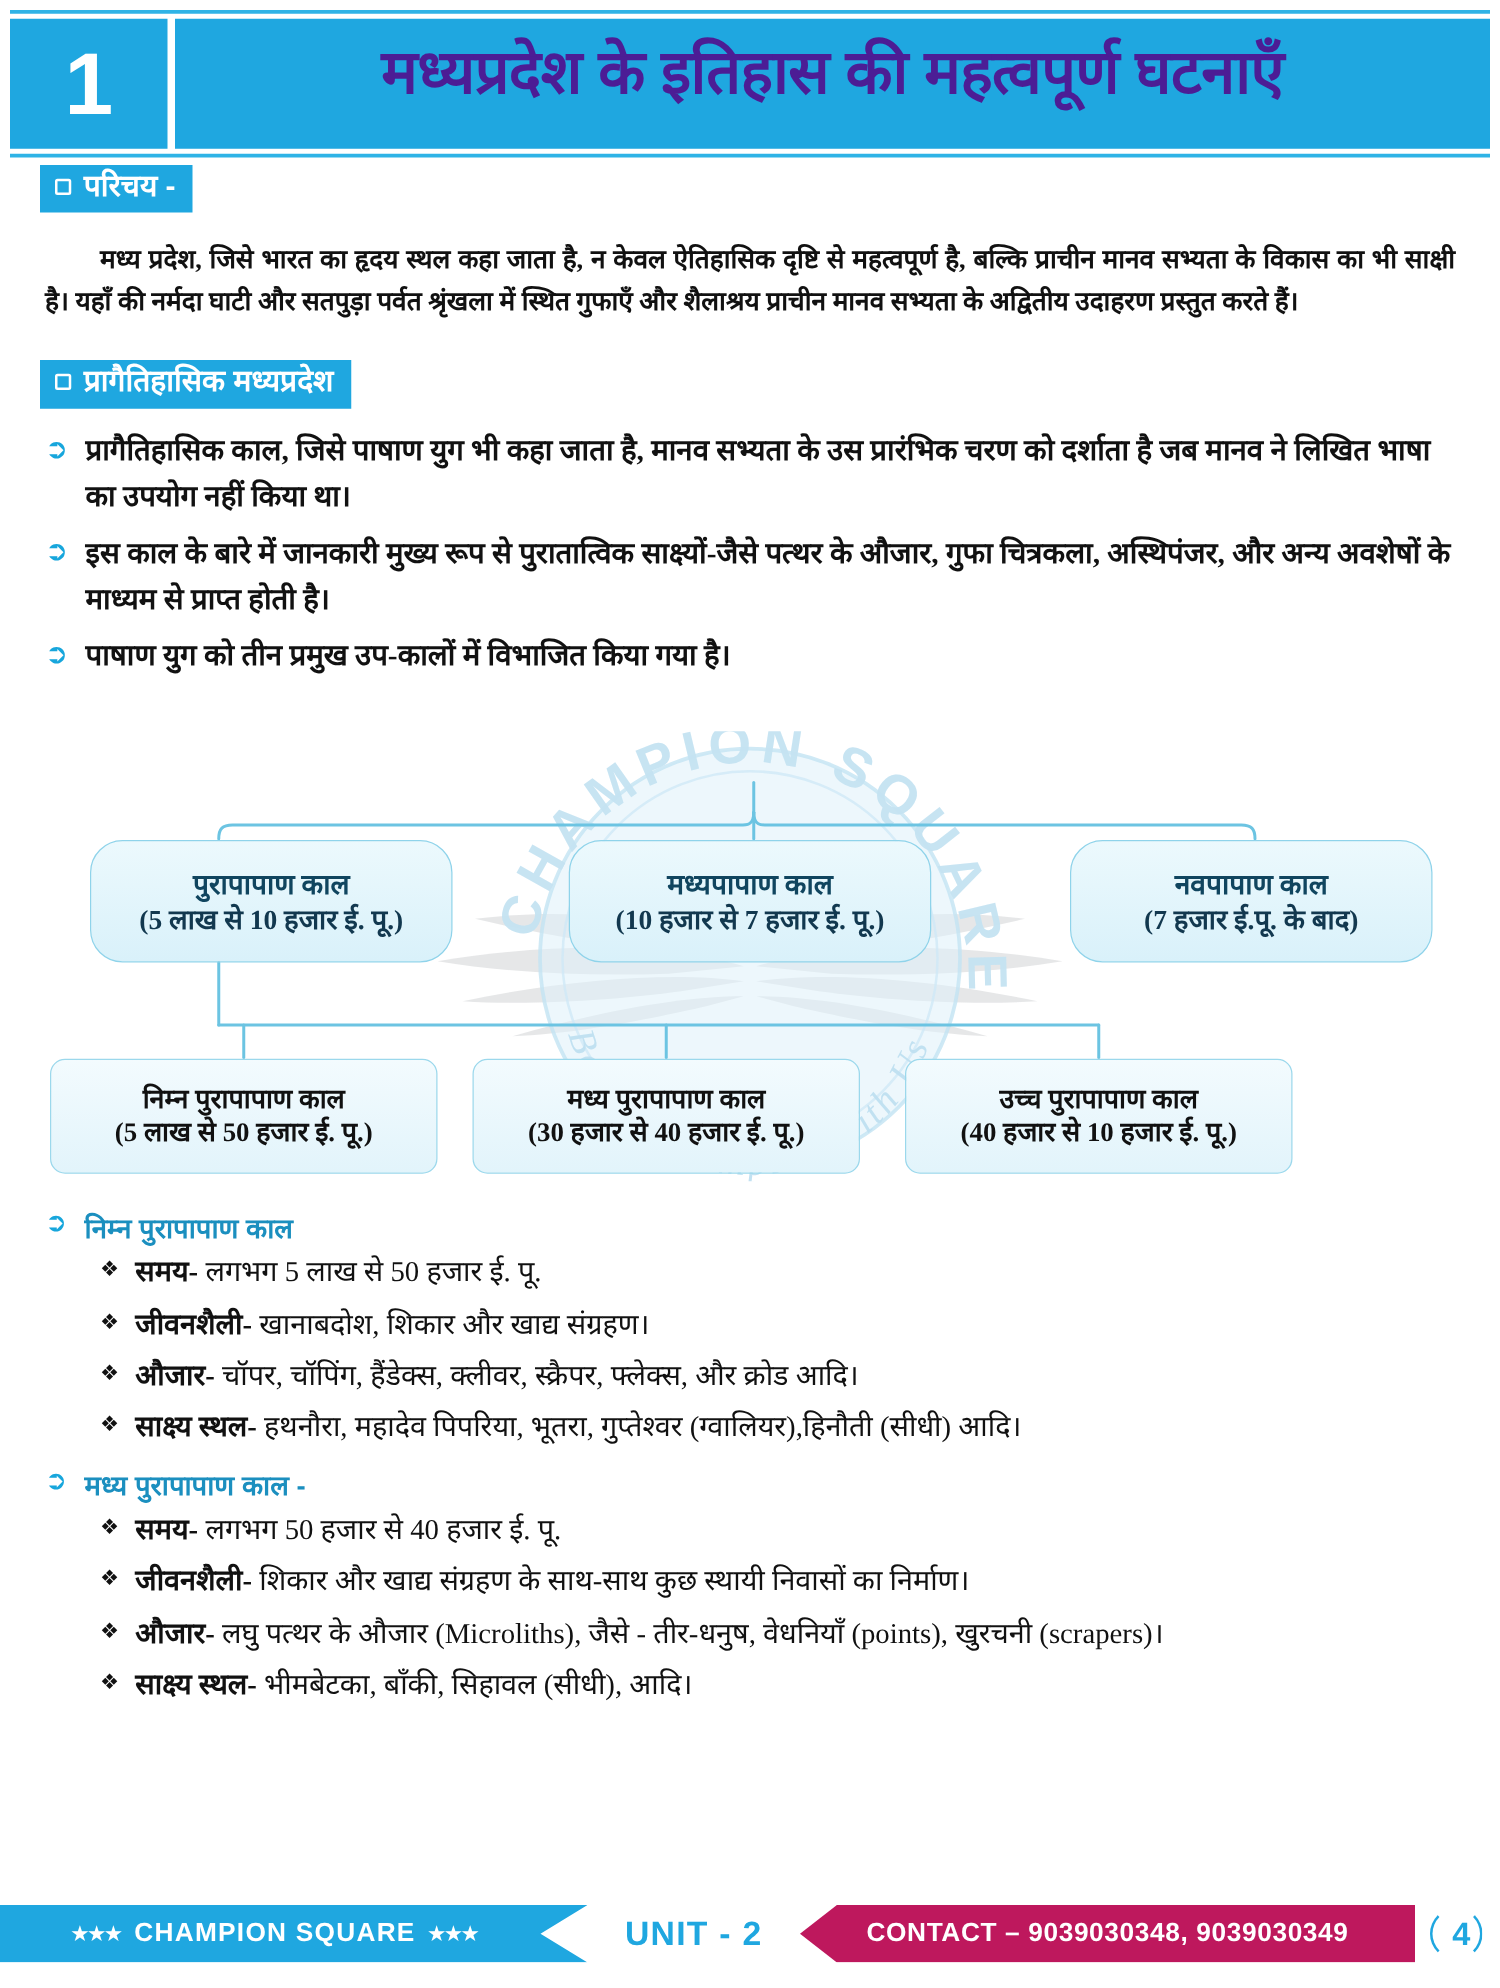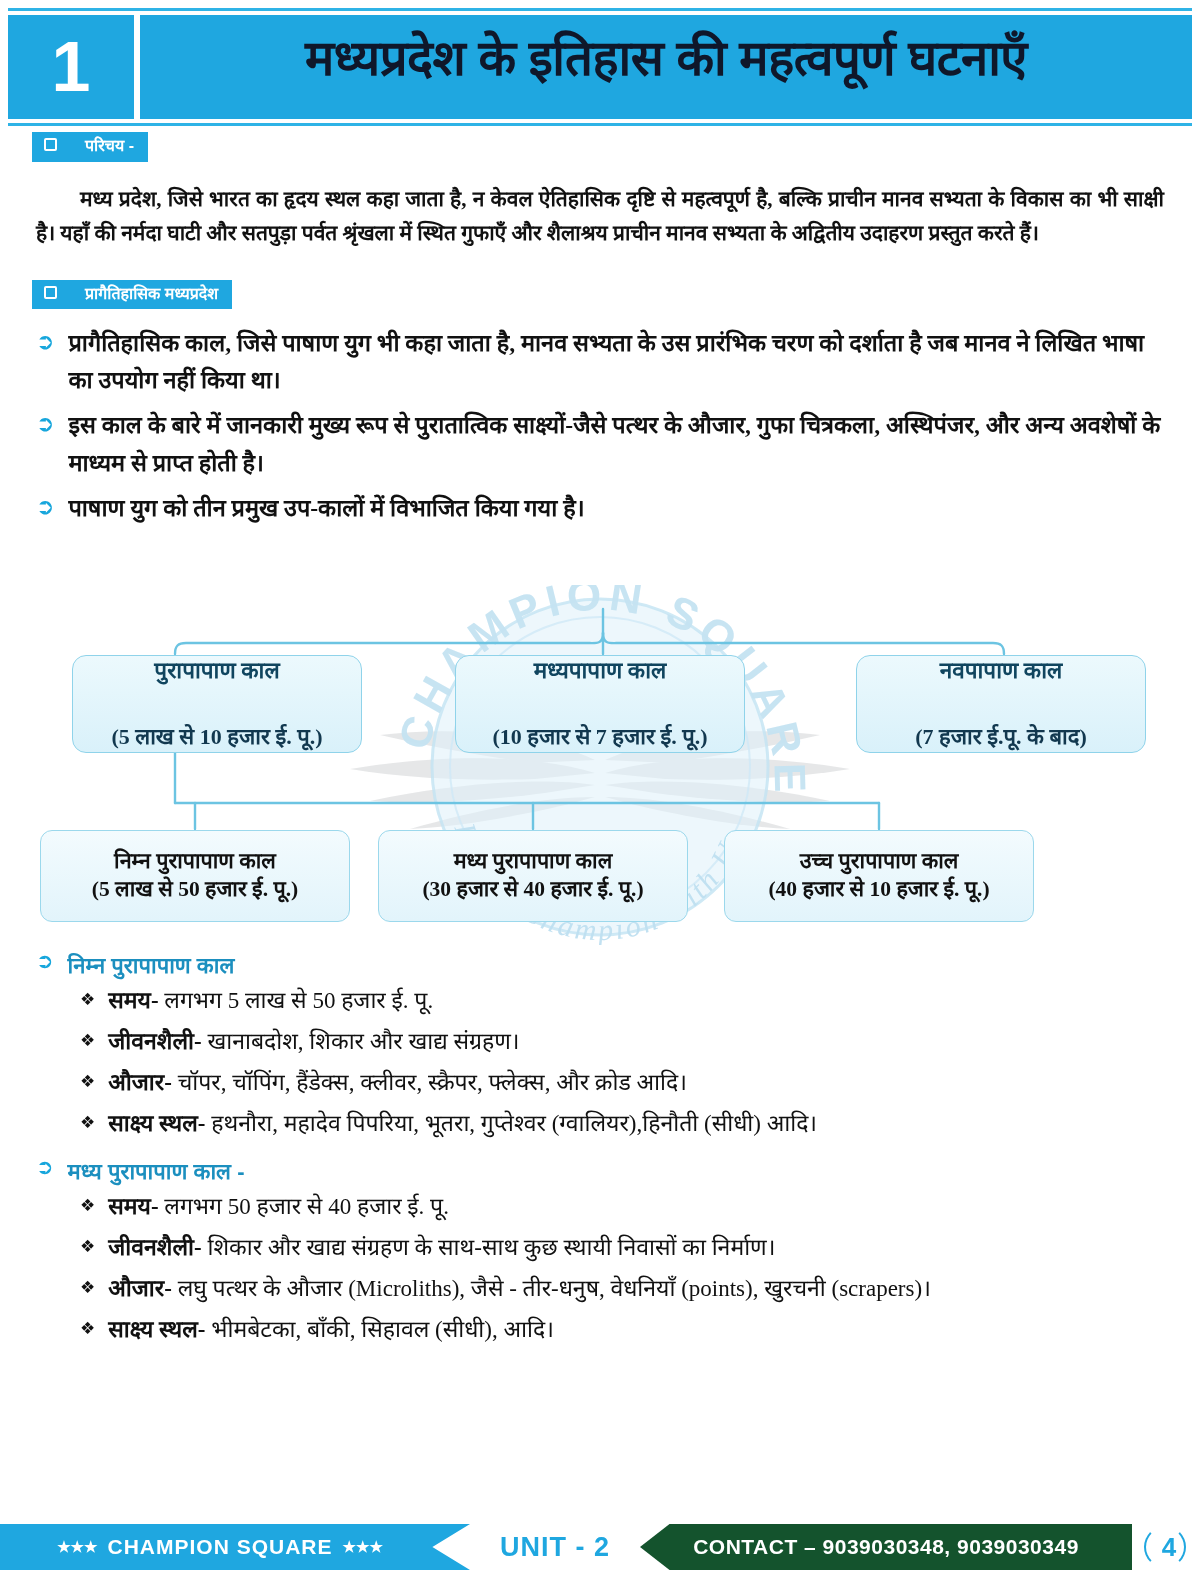--- a/index.html
+++ b/index.html
@@ -62,21 +62,21 @@
     font-size: 70px;
     line-height: 1;
     letter-spacing: 0;
   }
   .chapter-title {
     flex: 1;
     background: #1fa7e0;
     display: flex;
     align-items: center;
     justify-content: center;
-    color: #0f172a;
+    color: #4c1d95;
     font-family: "Liberation Sans", sans-serif;
     font-weight: bold;
     font-size: 49px;
     line-height: 1.05;
     letter-spacing: -0.5px;
     text-align: center;
     padding: 0 12px 16px 12px;
   }
 
   
@@ -84,26 +84,26 @@
     position: absolute;
     left: 0;
     top: 132px;
     width: 1200px;
     z-index: 2;
   }
 
   .sec-badge {
     display: inline-flex;
     align-items: center;
-    gap: 28px;
+    gap: 10px;
     background: #1fa7e0;
     color: #ffffff;
     font-family: "Liberation Sans", sans-serif;
     font-weight: bold;
-    font-size: 16px;
+    font-size: 24px;
     padding: 5px 14px 7px 12px;
     margin-left: 32px;
     line-height: 1.1;
   }
   .sec-badge .sq {
     display: inline-block;
     width: 13px;
     height: 13px;
     border: 2px solid #ffffff;
     border-radius: 2px;
@@ -177,22 +177,21 @@
     font-size: 23px;
     box-shadow: 0 2px 3px rgba(0,0,0,0.18);
   }
 
   .node-mid {
     width: 290px; height: 98px;
     background: linear-gradient(180deg, #ecf9fd 0%, #d9f1fa 100%);
     border: 1.6px solid #8fd3ea;
     color: #12384f;
     font-size: 22.5px;
-    border-radius: 14px;
-    justify-content: space-between;
+    border-radius: 26px;
   }
   .node-mid .l1 { color: #10455f; }
   .node-mid .l2 { font-size: 22px; }
 
   .node-m1 { left: 72px;  top: 110px; }
   .node-m2 { left: 455px; top: 110px; }
   .node-m3 { left: 856px; top: 110px; }
 
   .node-leaf {
     width: 310px; height: 92px;
@@ -282,21 +281,21 @@
     justify-content: center;
     color: #1fa7e0;
     font-weight: bold;
     font-size: 27px;
     letter-spacing: 1px;
   }
   .f-contact {
     position: relative;
     flex: 1;
     height: 46px;
-    background: #14532d;
+    background: #be185d;
     display: flex;
     align-items: center;
     justify-content: center;
     color: #ffffff;
     font-weight: bold;
     font-size: 21px;
     letter-spacing: 0.5px;
     clip-path: polygon(6% 0, 100% 0, 100% 100%, 6% 100%, 0 50%);
     margin-right: 6px;
   }

